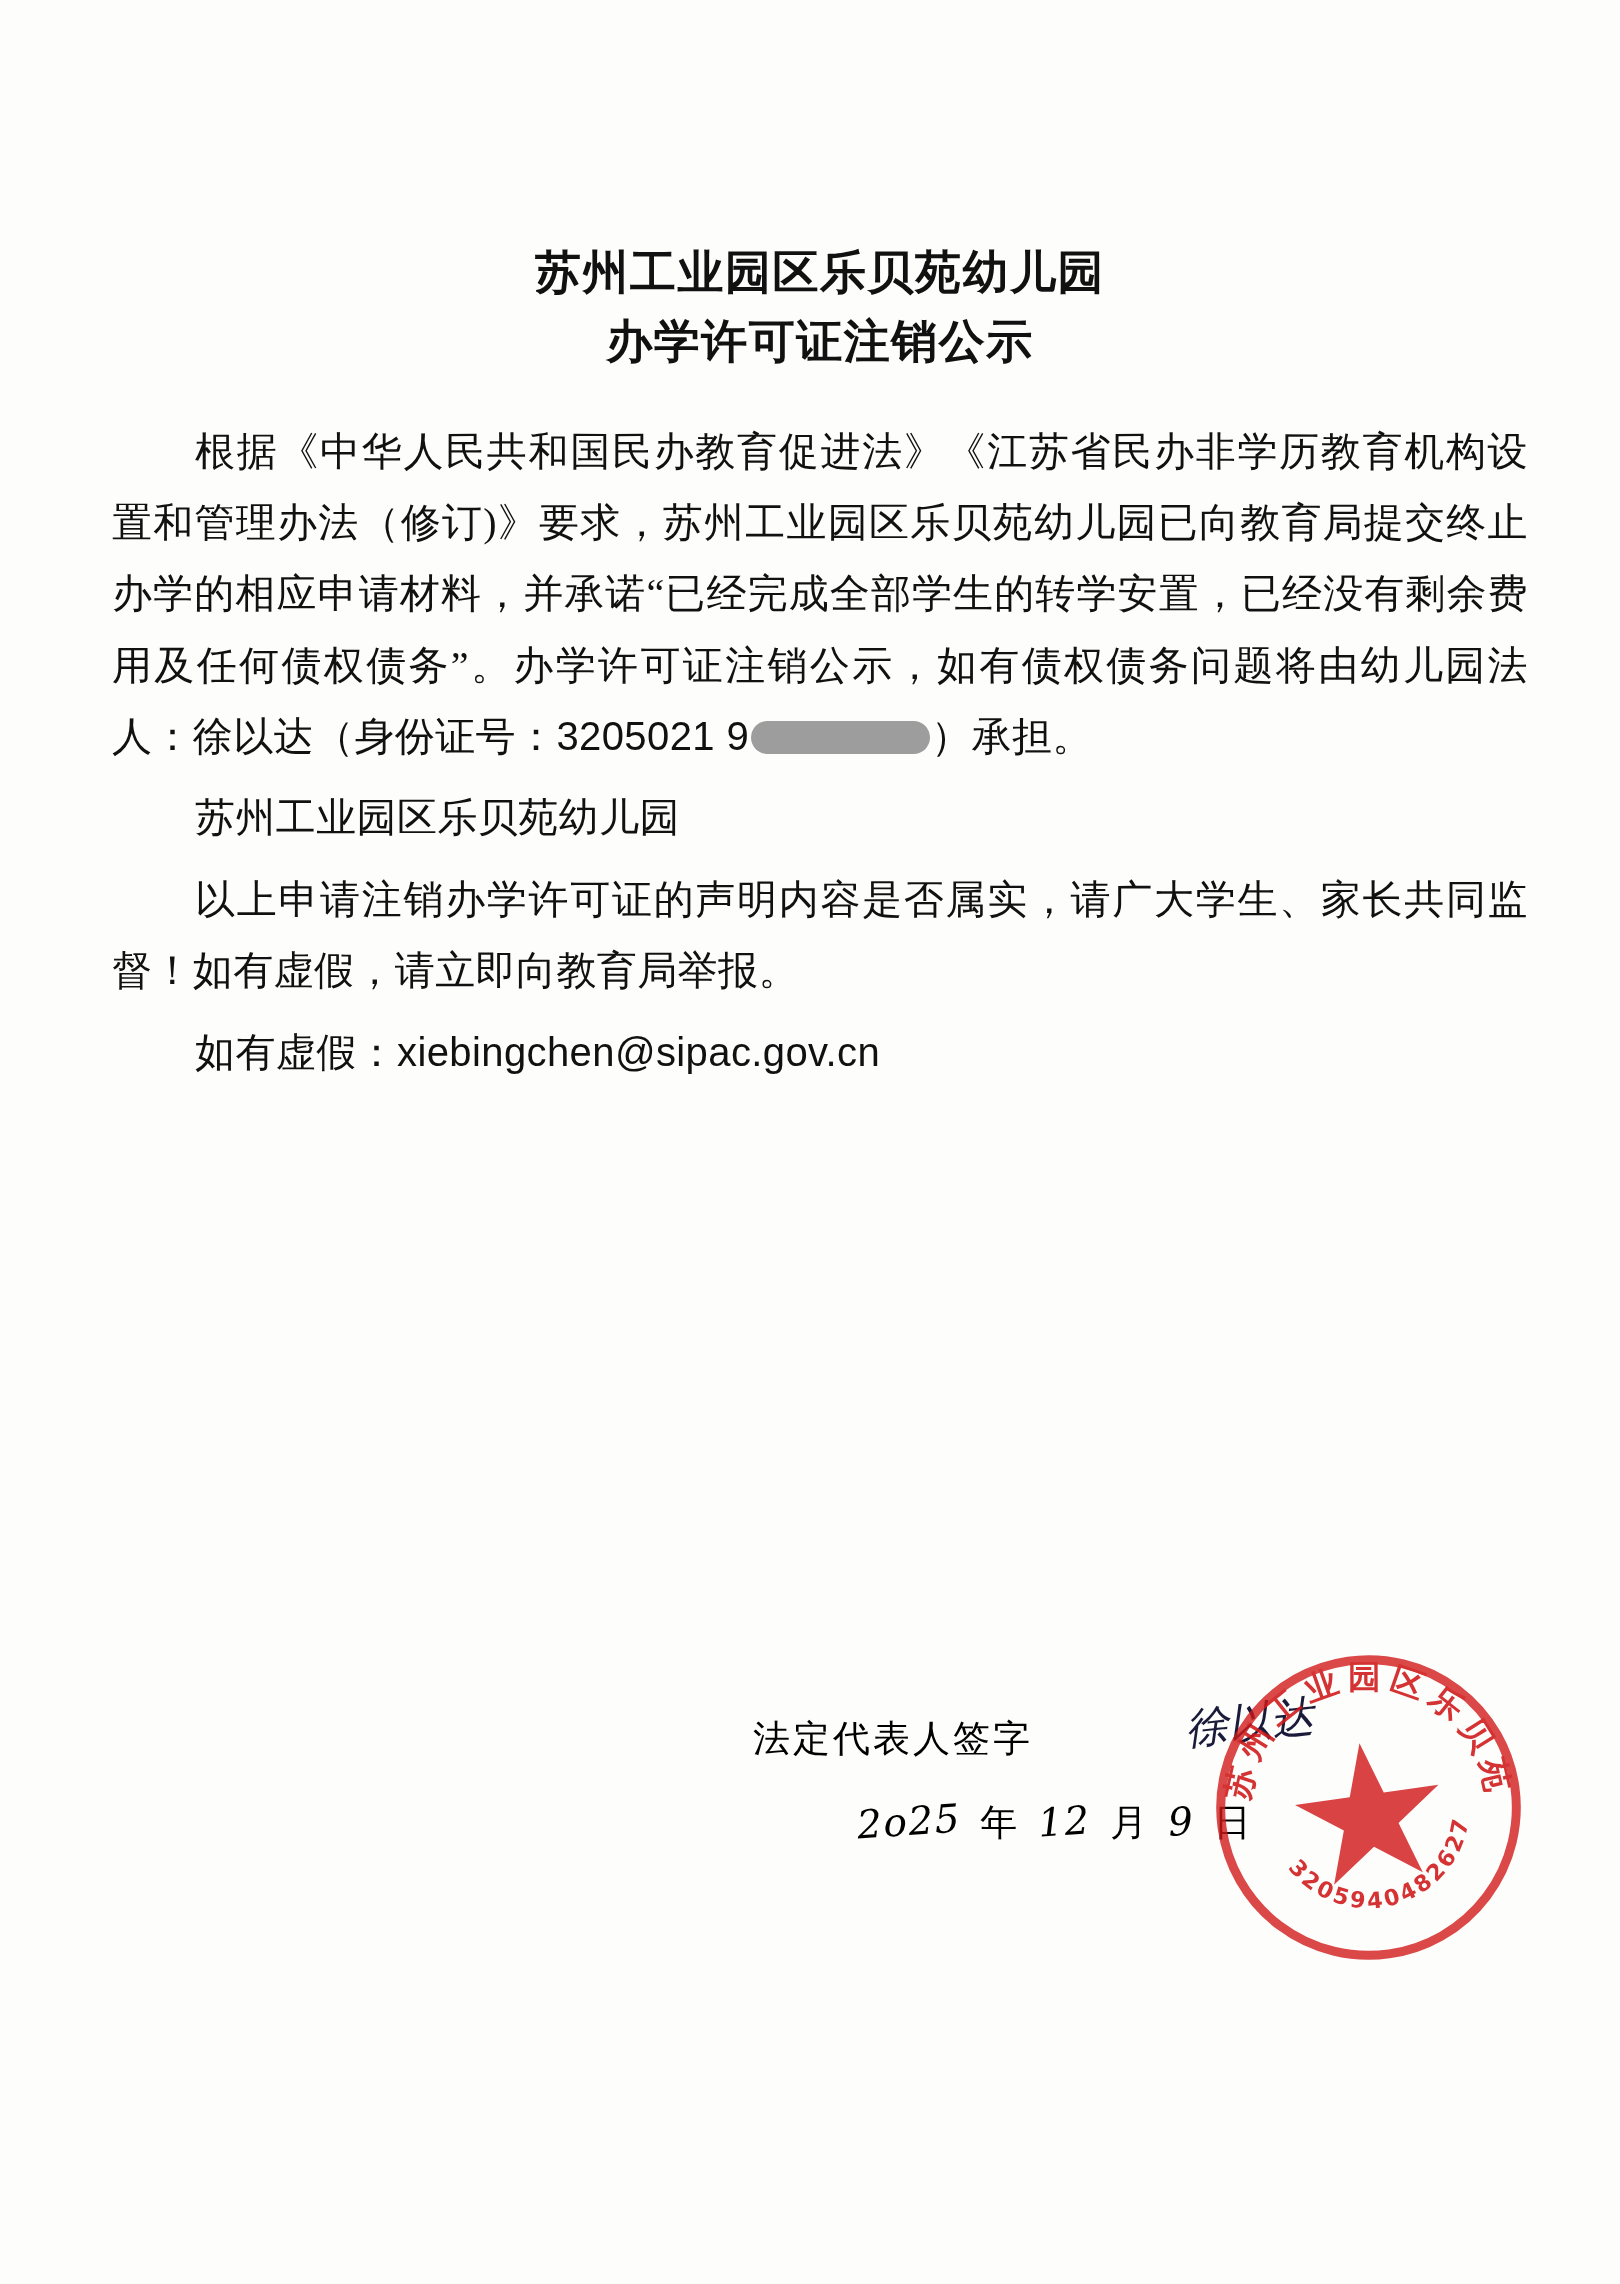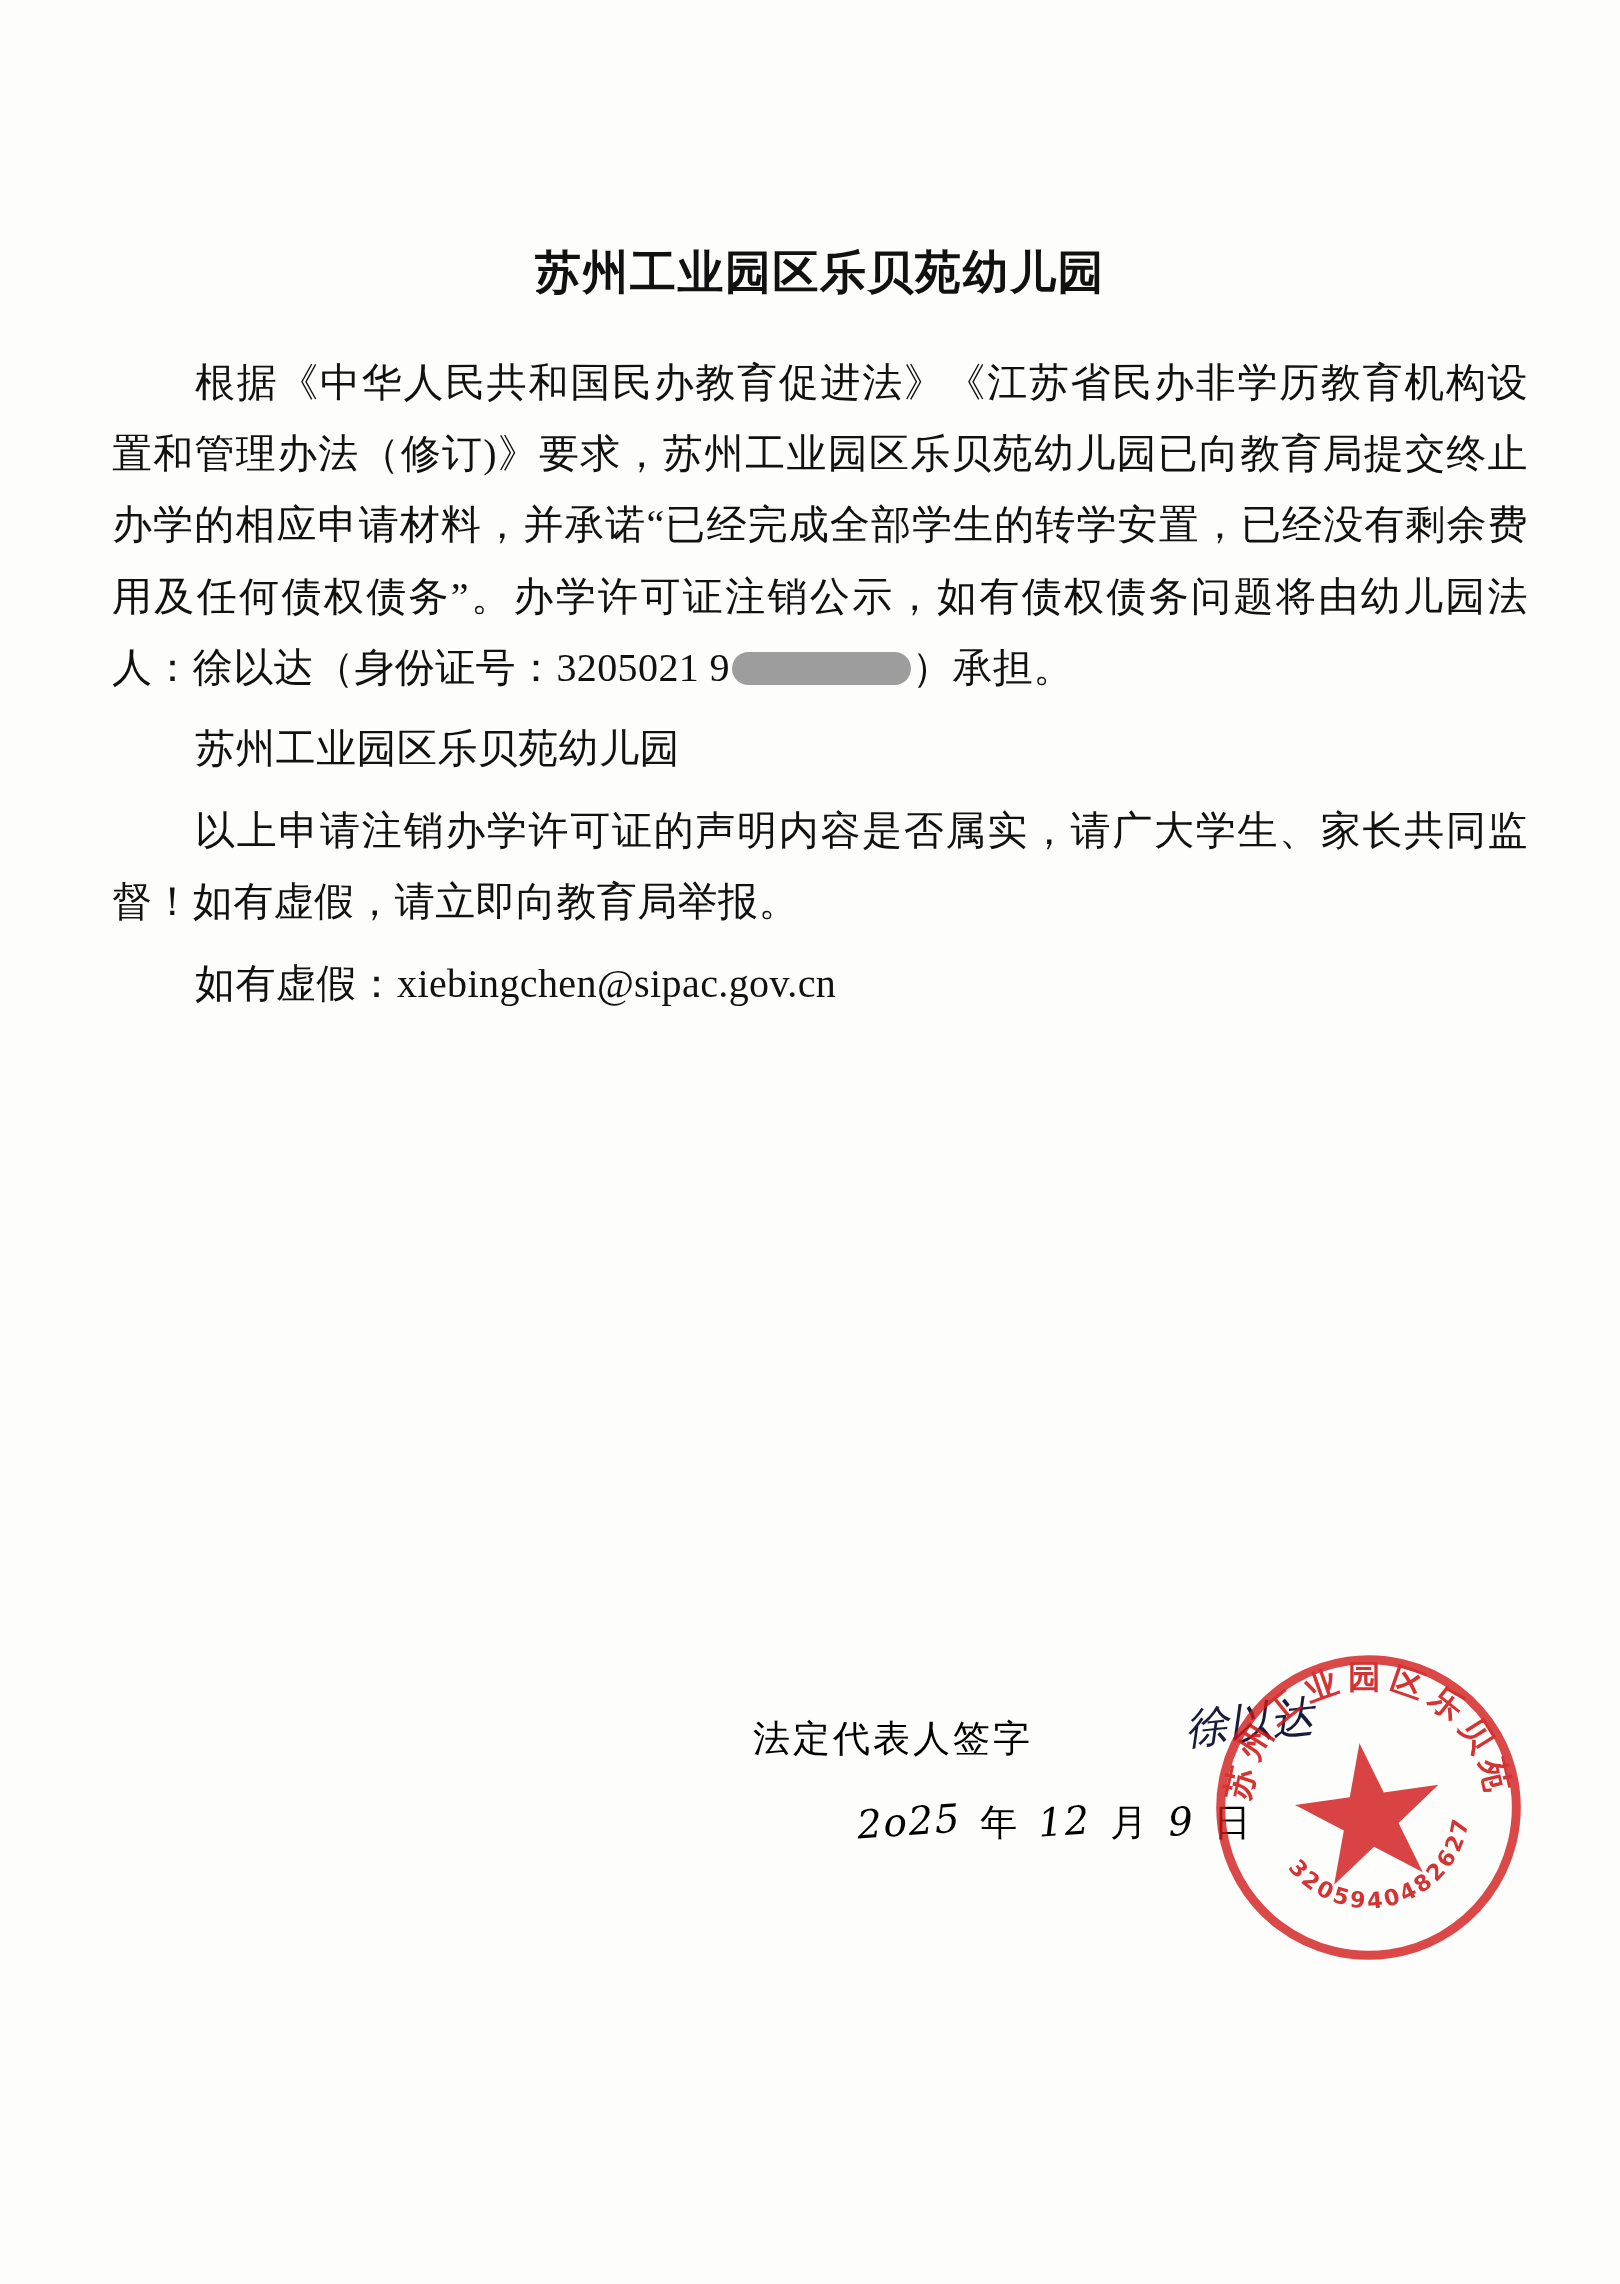--- a/index.html
+++ b/index.html
@@ -60,21 +60,21 @@
     border-radius: 18px;
     vertical-align: -4.5px;
     margin: 0 1.5px;
   }
   .line-simple {
     text-indent: 83px;
     margin: 10.4px 0 0 0;
     letter-spacing: 0.4px;
   }
   .latin {
-    font-family: Liberation Serif, serif;
+    font-family: Liberation Sans, sans-serif;
   }
   .sign-area {
     position: absolute;
     left: 0;
     top: 1536px;
     width: 1416px;
     height: 417px;
   }
   .sign-label {
     position: absolute;
@@ -125,20 +125,21 @@
   .footer-space { height: 119px; }
 </style>
 </head>
 <body>
 
 <div class="page">
   <div class="sheet">
 
     <div class="title-block">
       <div class="title-line">苏州工业园区乐贝苑幼儿园</div>
+      <div class="title-line">办学许可证注销公示</div>
     </div>
 
     <div class="body-block">
 
       <p class="para">
         <span>根据《中华人民共和国民办教育促进法》《江苏省民办非学历教育机构设置和管理办法（修订)》要求，苏州工业园区乐贝苑幼儿园已向教育局提交终止办学的相应申请材料，并承诺“已经完成全部学生的转学安置，已经没有剩余费用及任何债权债务”。办学许可证注销公示，如有债权债务问题将由幼儿园法人：徐以达（身份证号：</span><span class="latin">3205021 9</span><span class="redact"></span><span>）承担。</span>
       </p>
 
       <p class="line-simple">苏州工业园区乐贝苑幼儿园</p>
 

